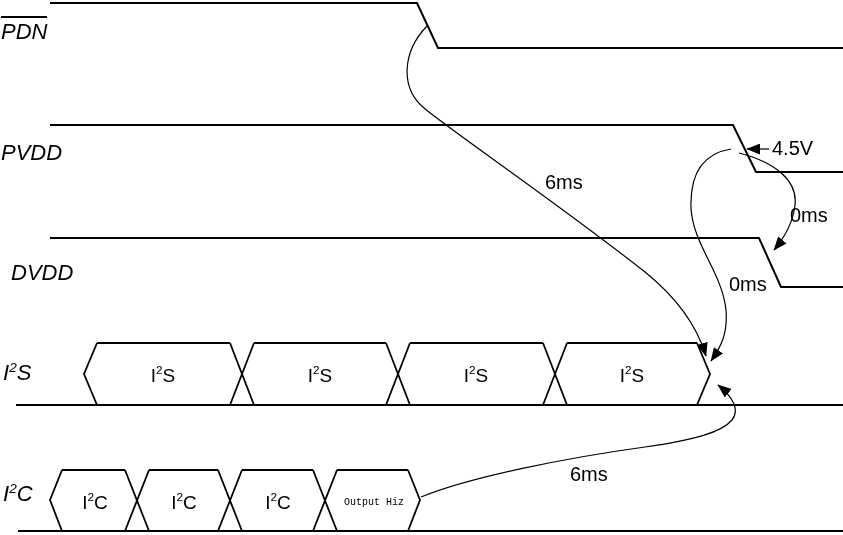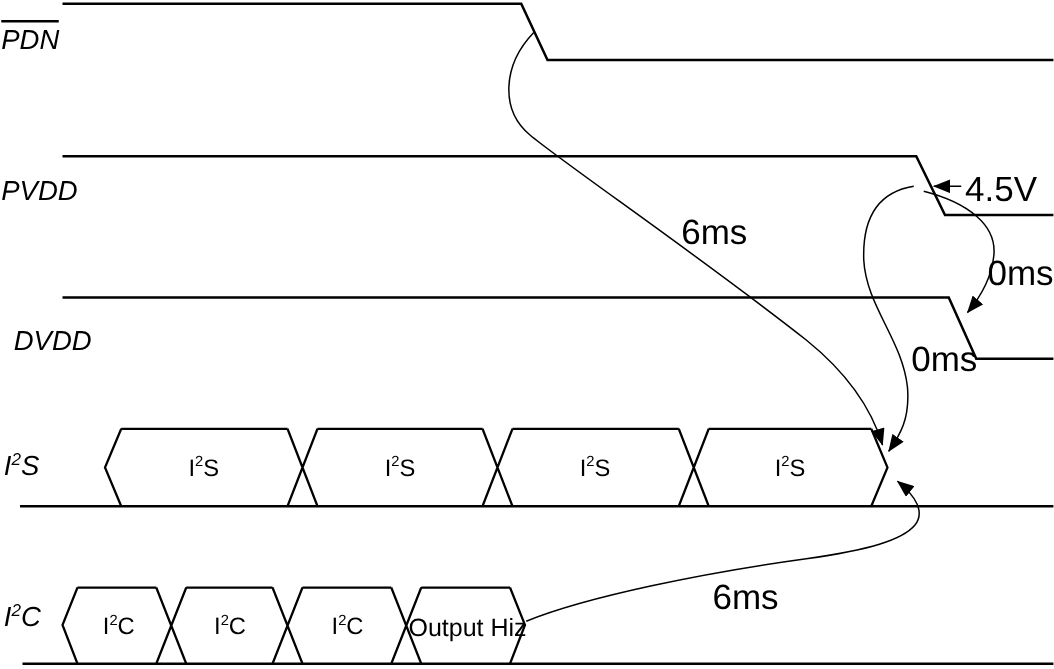--- a/index.html
+++ b/index.html
@@ -7,23 +7,23 @@
     position:relative;
     width:843px;height:535px;
     background:#ffffff;
     font-family:"Liberation Sans", sans-serif;
     color:#000;
     overflow:hidden;
   }
   .stage svg{position:absolute;left:0;top:0;}
   .lbl{position:absolute;line-height:1;white-space:nowrap;}
   .sig{font-size:22px;font-style:italic;}
-  .ann{font-size:28px;}
+  .ann{font-size:20px;}
   .cell{font-size:19px;transform:translate(-50%,-50%);}
-  .cell-small{font-size:20px;transform:translate(-50%,-50%);}
+  .cell-small{font-size:10px;transform:translate(-50%,-50%);font-family:Liberation Mono, monospace;}
   .lbl sup{font-size:62%;line-height:0;}
   .overline-wrap{display:inline-block;border-top:2px solid #000;padding-top:3px;}
 </style>
 </head>
 <body>
 
 <div class="stage">
 
   <svg width="843" height="535" viewBox="0 0 843 535">
     <defs>

